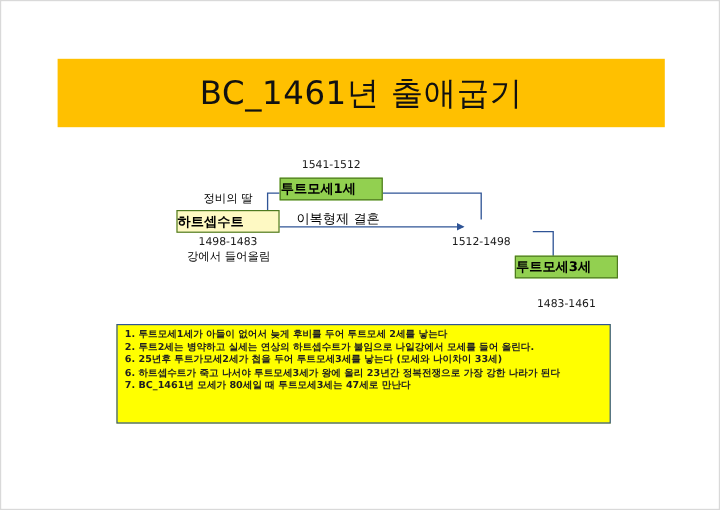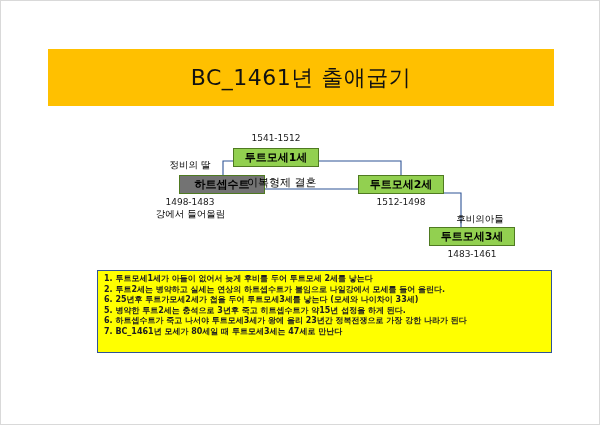--- a/index.html
+++ b/index.html
@@ -32,21 +32,21 @@
     top: 48px;
     width: 506px;
     height: 57px;
     background: #ffc000;
     display: flex;
     align-items: center;
     justify-content: center;
     box-sizing: border-box;
   }
   #title-text {
-    font-size: 22px;
+    font-size: 27px;
     color: #111111;
     letter-spacing: 0.5px;
     white-space: nowrap;
     font-family: "DejaVu Sans", "Liberation Sans", sans-serif;
   }
 
   
   #diagram {
     position: absolute;
     left: 0;
@@ -59,34 +59,32 @@
     left: 0; top: 0;
     width: 600px;
     height: 150px;
   }
 
   .node {
     position: absolute;
     box-sizing: border-box;
     display: flex;
     align-items: center;
-    justify-content: center;
     font-weight: bold;
     font-size: 11px;
     color: #000000;
     white-space: nowrap;
   }
   .node-green {
     background: #92d050;
     border: 1.3px solid #4f7a21;
   }
   .node-pink {
-    background: #737373;
+    background: #fef9c3;
     border: 1.3px solid #4f7a21;
-    margin-left: 32px;
   }
   .node-yellow {
     background: #ffff00;
     border: 1.3px solid #7f7f00;
   }
 
   .caption {
     position: absolute;
     font-size: 9.5px;
     color: #000000;
@@ -105,21 +103,21 @@
     font-size: 11px;
     color: #000000;
     white-space: nowrap;
   }
 
   
   #notes-box {
     position: absolute;
     left: 96px;
     top: 269px;
-    width: 455px;
+    width: 412px;
     height: 83px;
     background: #ffff00;
     border: 1.2px solid #2f5496;
     box-sizing: border-box;
     padding: 3px 5px 3px 6px;
   }
   .note-line {
     font-size: 8px;
     line-height: 10.6px;
     color: #202020;
@@ -166,35 +164,31 @@
     <div class="caption" style="left:146px; top:46px; width:86px;">정비의 딸</div>
     <div class="node node-pink" style="left:146px; top:62px; width:86px; height:19px;">
       <span>하트셉수트</span>
     </div>
     <div class="date-label" style="left:146px; top:84px; width:86px;">1498-1483</div>
     <div class="caption" style="left:142px; top:95px; width:95px;">강에서 들어올림</div>
 
 
     <div class="edge-label" style="left:246px; top:62px;">이복형제 결혼</div>
 
-    <div class="node node-green" style="left:357px; top:62px; width:86px; height:19px;">
-      <span>투트모세2세</span>
-    </div>
     <div class="date-label" style="left:357px; top:84px; width:86px;">1512-1498</div>
 
     <div class="caption" style="left:436px; top:100px; width:86px;">후비의아들</div>
-    <div class="node node-green" style="left:428px; top:114px; width:86px; height:19px;">
+    <div class="node node-green" style="left:428px; top:100px; width:86px; height:19px;">
       <span>투트모세3세</span>
     </div>
     <div class="date-label" style="left:428px; top:136px; width:86px;">1483-1461</div>
 
   </div>
 
   <div id="notes-box">
     <div class="note-line">1. 투트모세1세가 아들이 없어서 늦게 후비를 두어 투트모세 2세를 낳는다</div>
     <div class="note-line">2. 투트2세는 병약하고 실세는 연상의 하트셉수트가 불임으로 나일강에서 모세를 들어 올린다.</div>
     <div class="note-line">6.  25년후 투트가모세2세가 첩을 두어 투트모세3세를 낳는다 (모세와 나이차이 33세)</div>
-    <div class="note-line">5. 병약한 투트2세는 충석으로 3년후 죽고 히트셉수트가 약15년 섭정을 하게 된다.</div>
     <div class="note-line">6. 하트셉수트가 죽고 나서야 투트모세3세가 왕에 올리 23년간 정복전쟁으로 가장 강한 나라가 된다</div>
     <div class="note-line">7. BC_1461년 모세가 80세일 때 투트모세3세는 47세로 만난다</div>
   </div>
 
 </div>
 
 </body></html>

